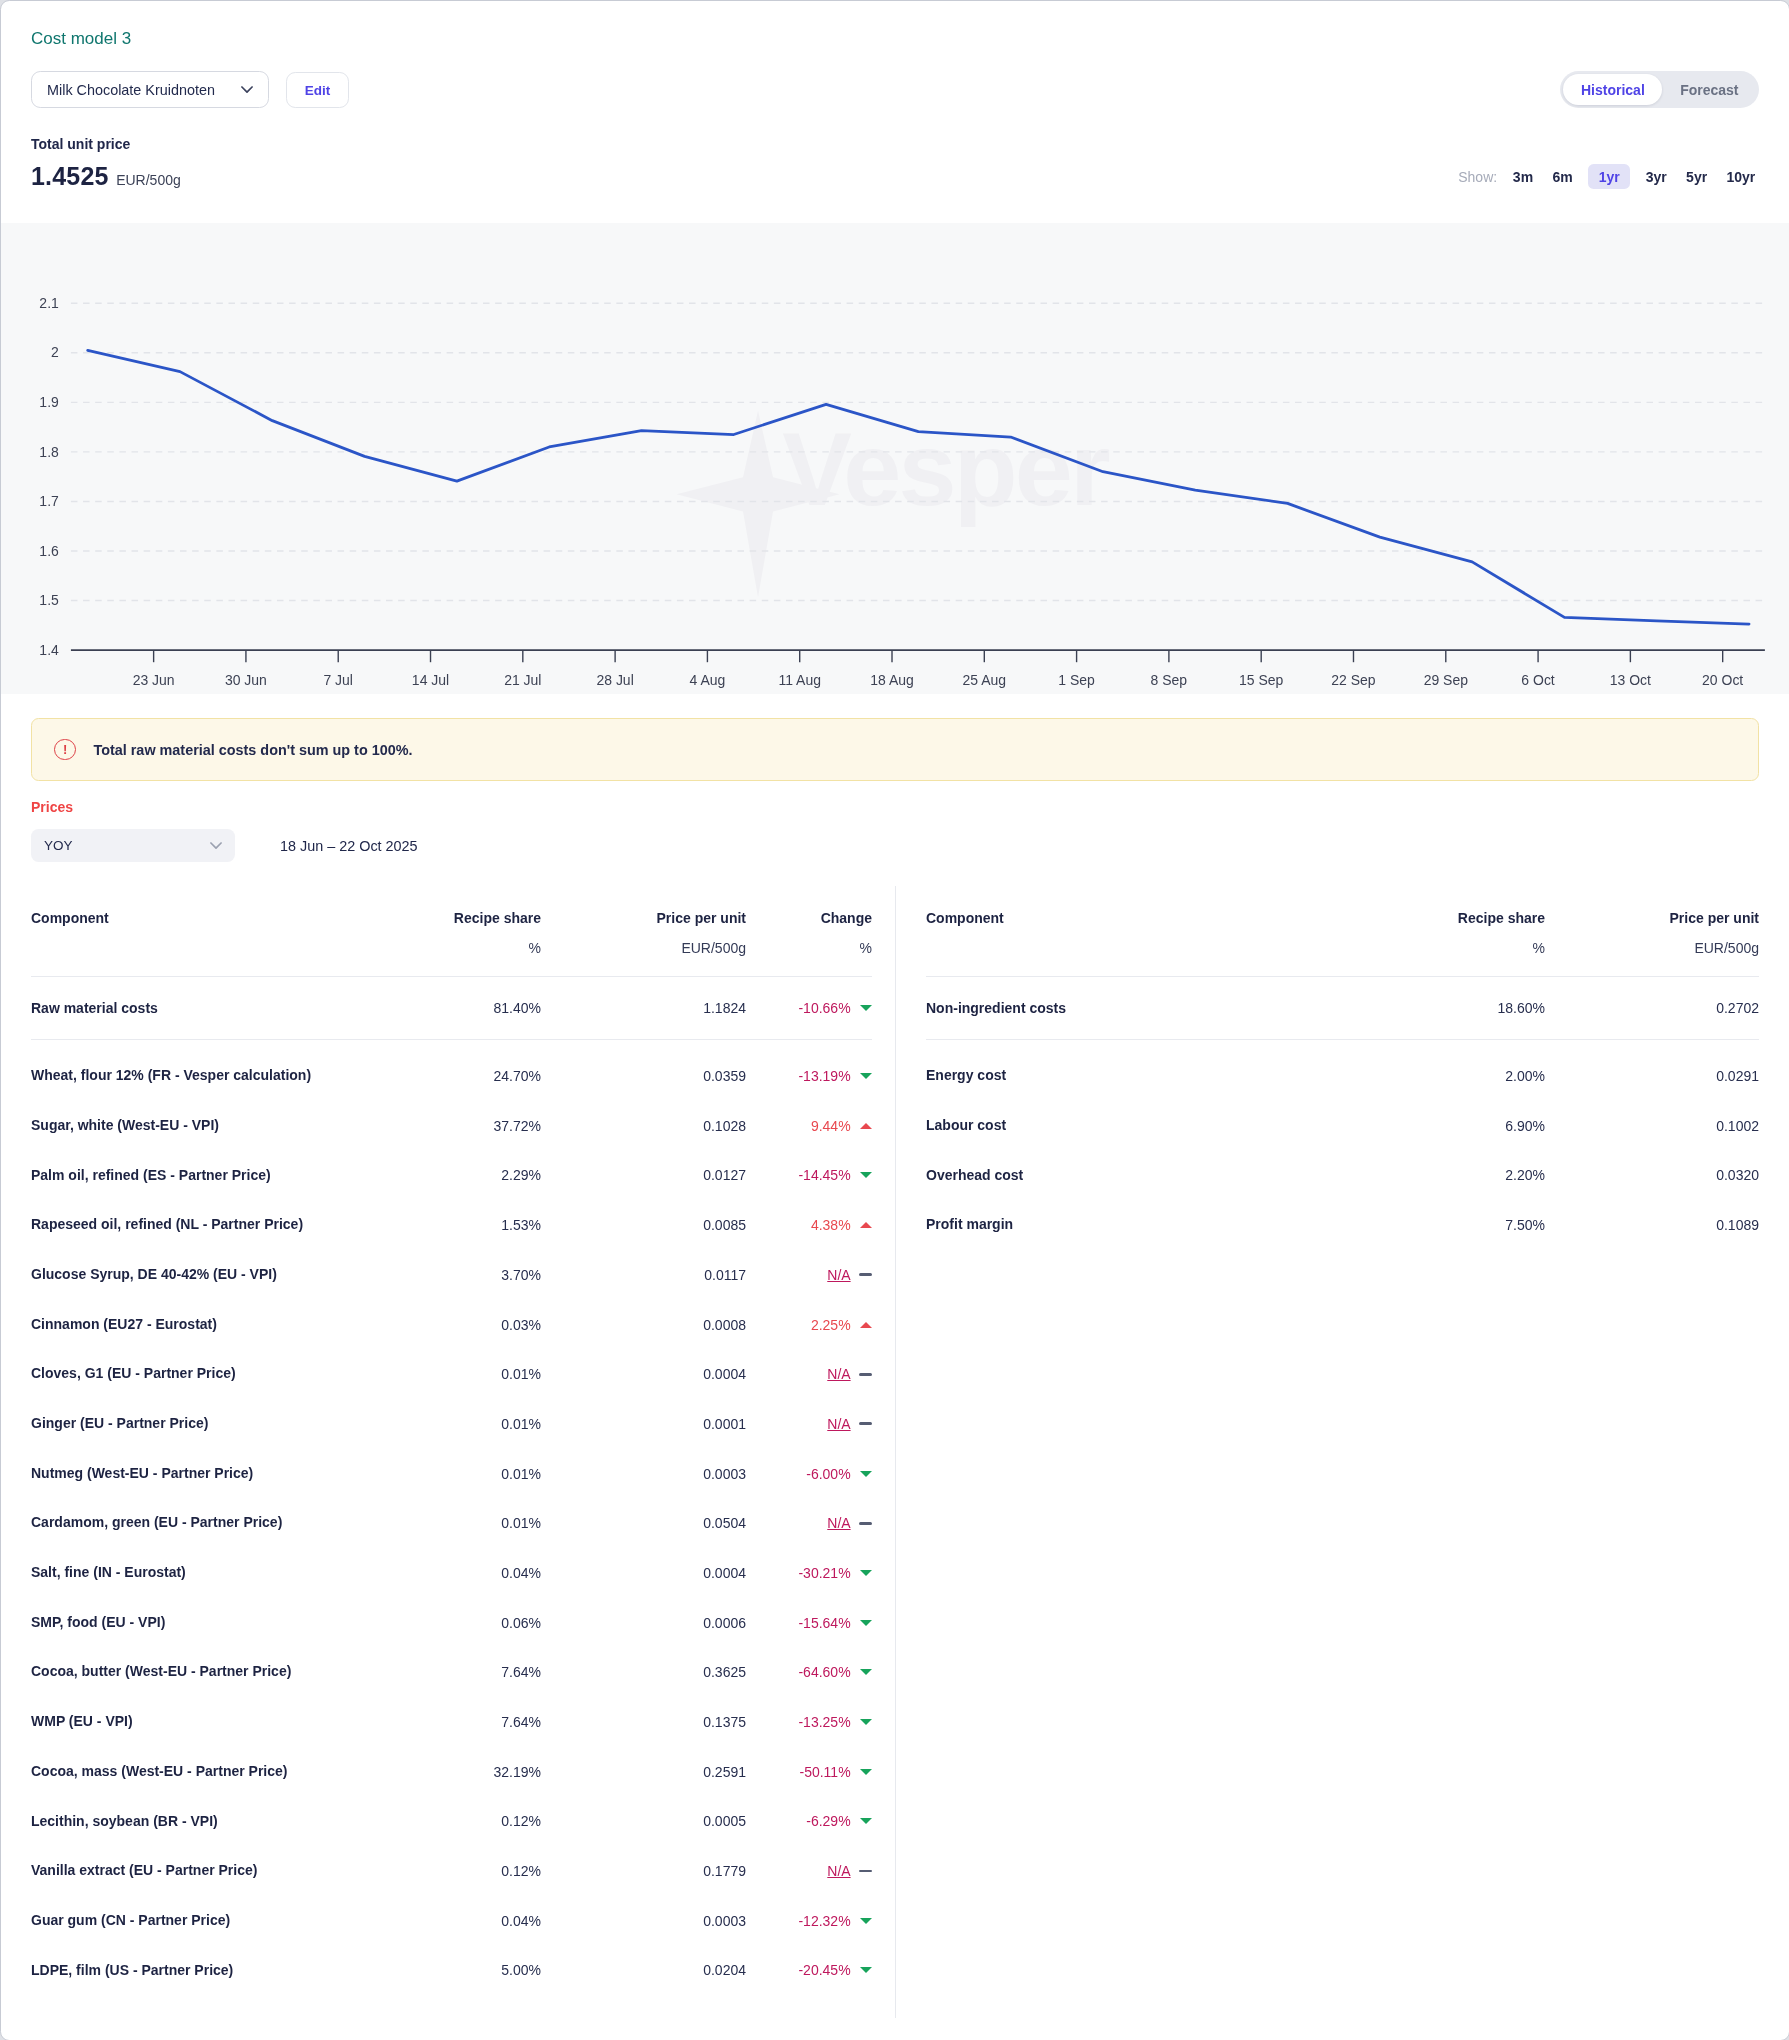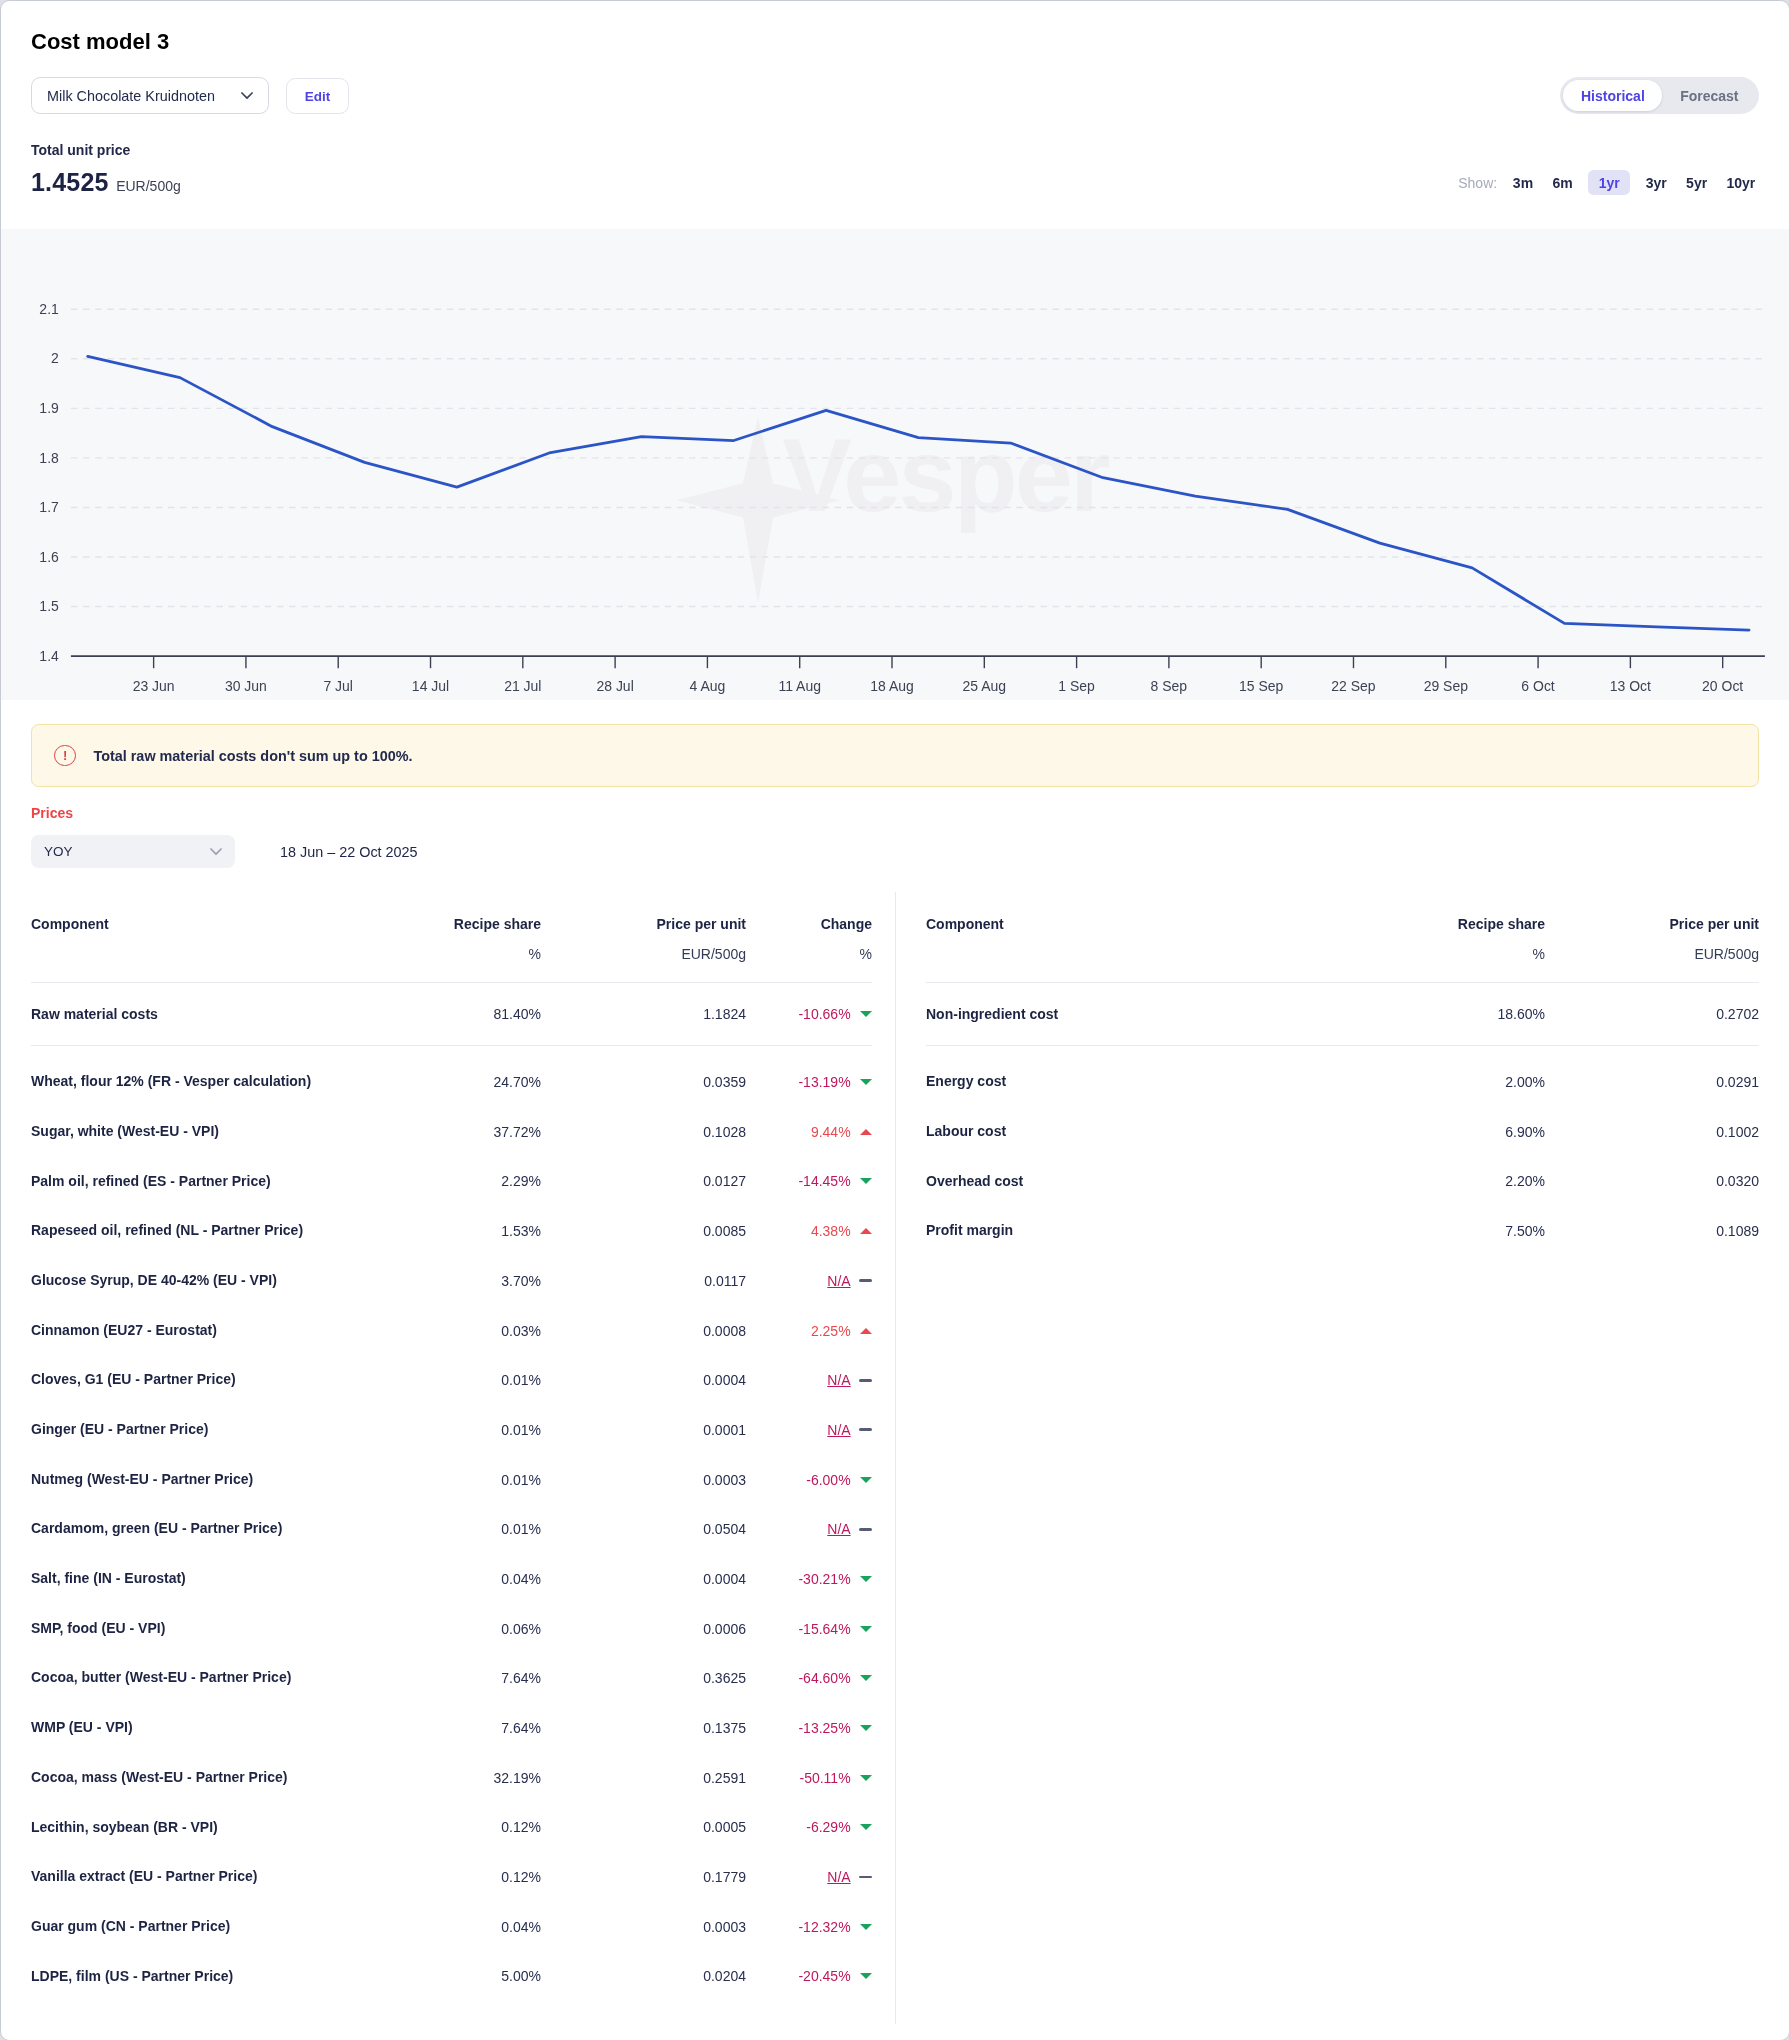--- a/index.html
+++ b/index.html
@@ -3,21 +3,21 @@
 <meta charset="utf-8">
 <style>
   * { margin:0; padding:0; box-sizing:border-box; }
   html,body { background:#dfe1e6; font-family:"Liberation Sans", sans-serif; }
   .card {
     width:1790px; height:2041px; margin:0 auto; background:#ffffff;
     border:0.9px solid #c7cbd4; border-radius:9.3px; overflow:hidden; position:relative;
     color:#1d2342;
   }
   .pad { padding-left:30px; padding-right:30px; }
-  .page-title { padding-top:28px; font-size:22px; font-weight:700; color:#000000; }
+  .page-title { padding-top:28px; font-size:17px; font-weight:400; color:#0f766e; }
 
   .controls-row { margin-top:22.4px; display:flex; justify-content:space-between; align-items:center; }
   .left-controls { display:flex; align-items:flex-end; gap:17px; }
   .model-select {
     display:inline-flex; align-items:center; gap:26px; background:#fff;
     border:0.9px solid #d6d9e1; border-radius:9.3px; padding:9.3px 15px;
     font-size:14.4px; font-weight:500; color:#222a4d; cursor:pointer;
   }
   .chev { width:12px; height:7.5px; display:inline-block; }
   .chev svg { display:block; }
@@ -469,21 +469,21 @@
     <div class="th num">
             <div class="h1">Recipe share</div>
             <div class="h2">%</div>
           </div>
     <div class="th num">
             <div class="h1">Price per unit</div>
             <div class="h2">EUR/500g</div>
           </div>
   </div>
         <div class="total-row grid-r">
-    <div class="name">Non-ingredient cost</div>
+    <div class="name">Non-ingredient costs</div>
     <div class="cell-num">18.60%</div>
     <div class="cell-num">0.2702</div>
   </div>
         <div class="rows">
           <div class="trow grid-r">
       <div class="name">Energy cost</div>
       <div class="cell-num">2.00%</div>
       <div class="cell-num">0.0291</div>
     </div>
           <div class="trow grid-r">

